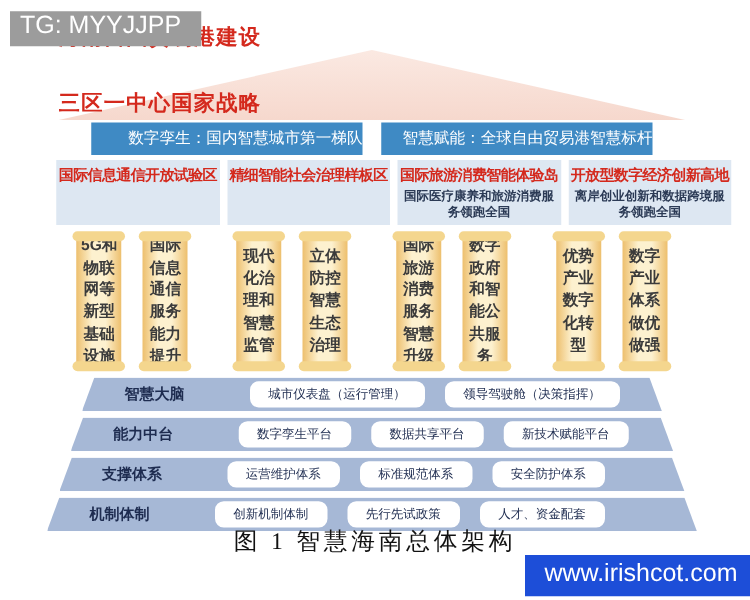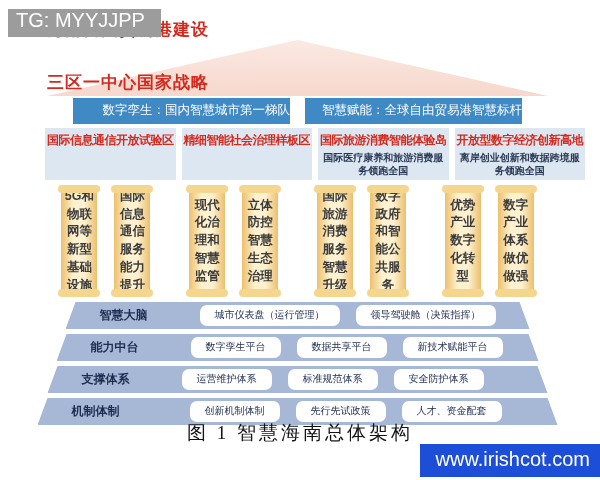--- a/index.html
+++ b/index.html
@@ -50,21 +50,21 @@
   .pillar span{white-space:pre-line;text-align:center;font-weight:bold;
     font-size:12.5px;line-height:1.42;color:#3b3b3b;}
 
   
   .layers{margin-top:6px;display:flex;flex-direction:column;align-items:center;gap:5px;}
   .layer{background:#a6b8d6;height:27px;display:flex;align-items:center;
     clip-path:polygon(10px 0,calc(100% - 10px) 0,100% 100%,0 100%);}
   .layer:nth-child(1){width:464px;}
   .layer:nth-child(2){width:482px;}
   .layer:nth-child(3){width:500px;}
-  .layer:nth-child(4){width:520px;gap:18px;}
+  .layer:nth-child(4){width:520px;}
   .layer-label{width:100px;padding-left:34px;color:#1e2c50;font-weight:bold;
     font-size:12px;white-space:nowrap;}
   .layer-items{flex:1;display:flex;gap:16px;align-items:center;}
   .layer-item{background:#ffffff;border-radius:7px;padding:3px 15px 4px 15px;
     font-size:10px;font-weight:normal;color:#1e2c50;white-space:nowrap;}
 
   .caption{position:absolute;top:420px;width:100%;text-align:center;
     font-size:19px;color:#121212;letter-spacing:3px;
     font-family:"Liberation Serif","DejaVu Serif",serif;}
 </style>

